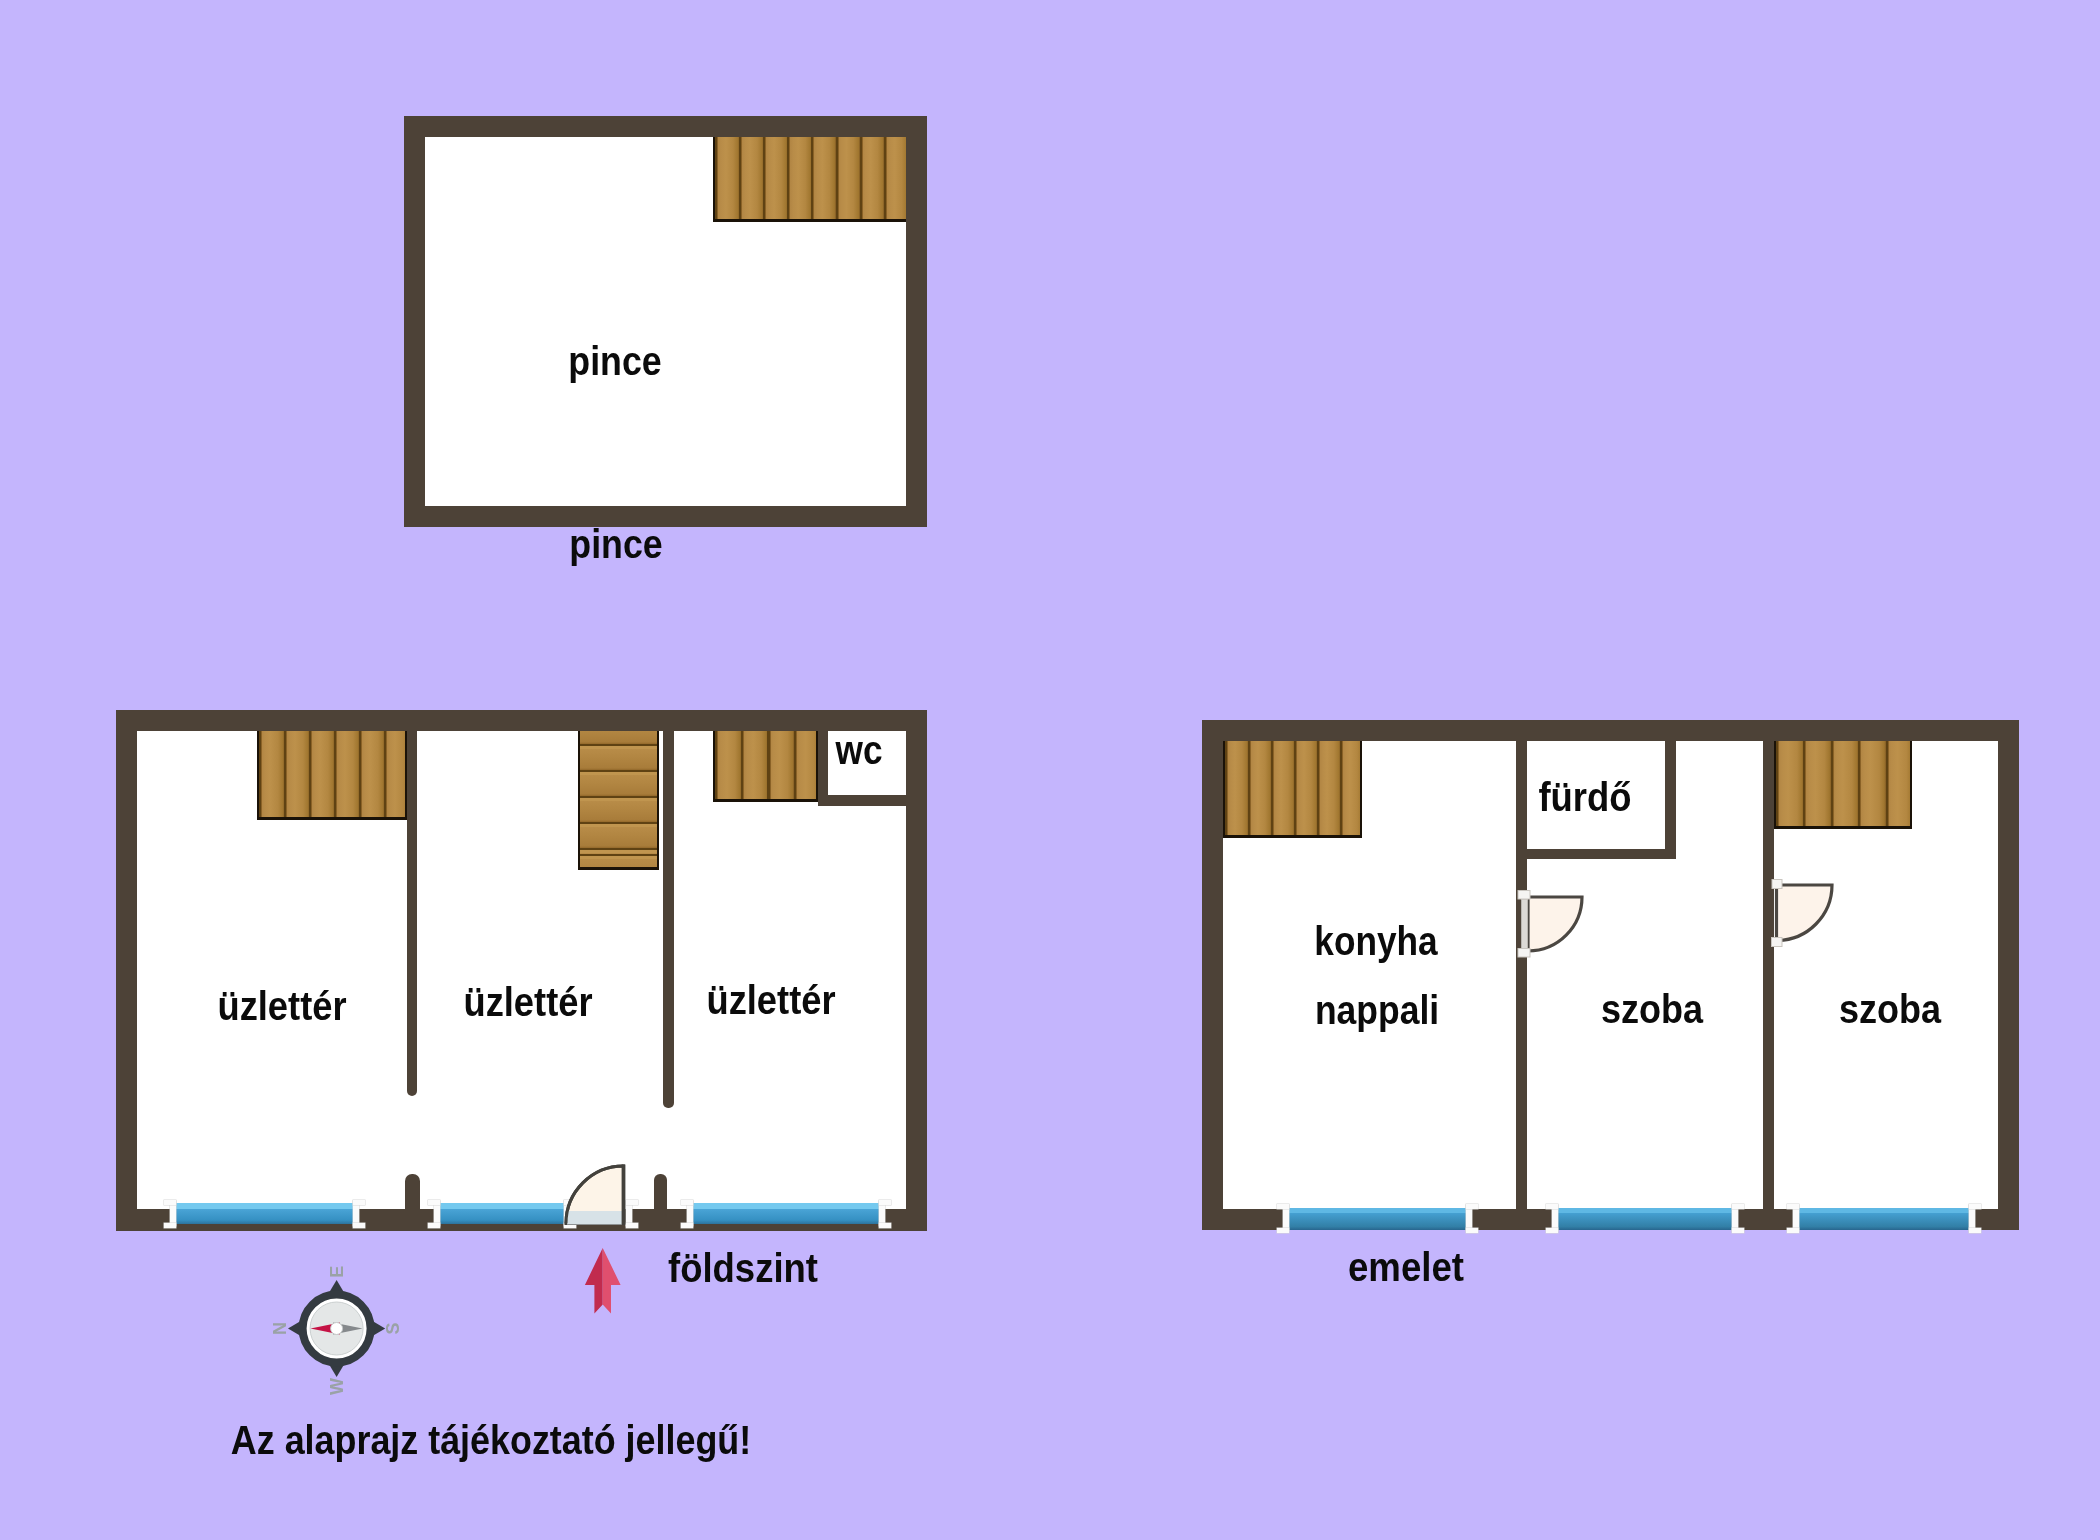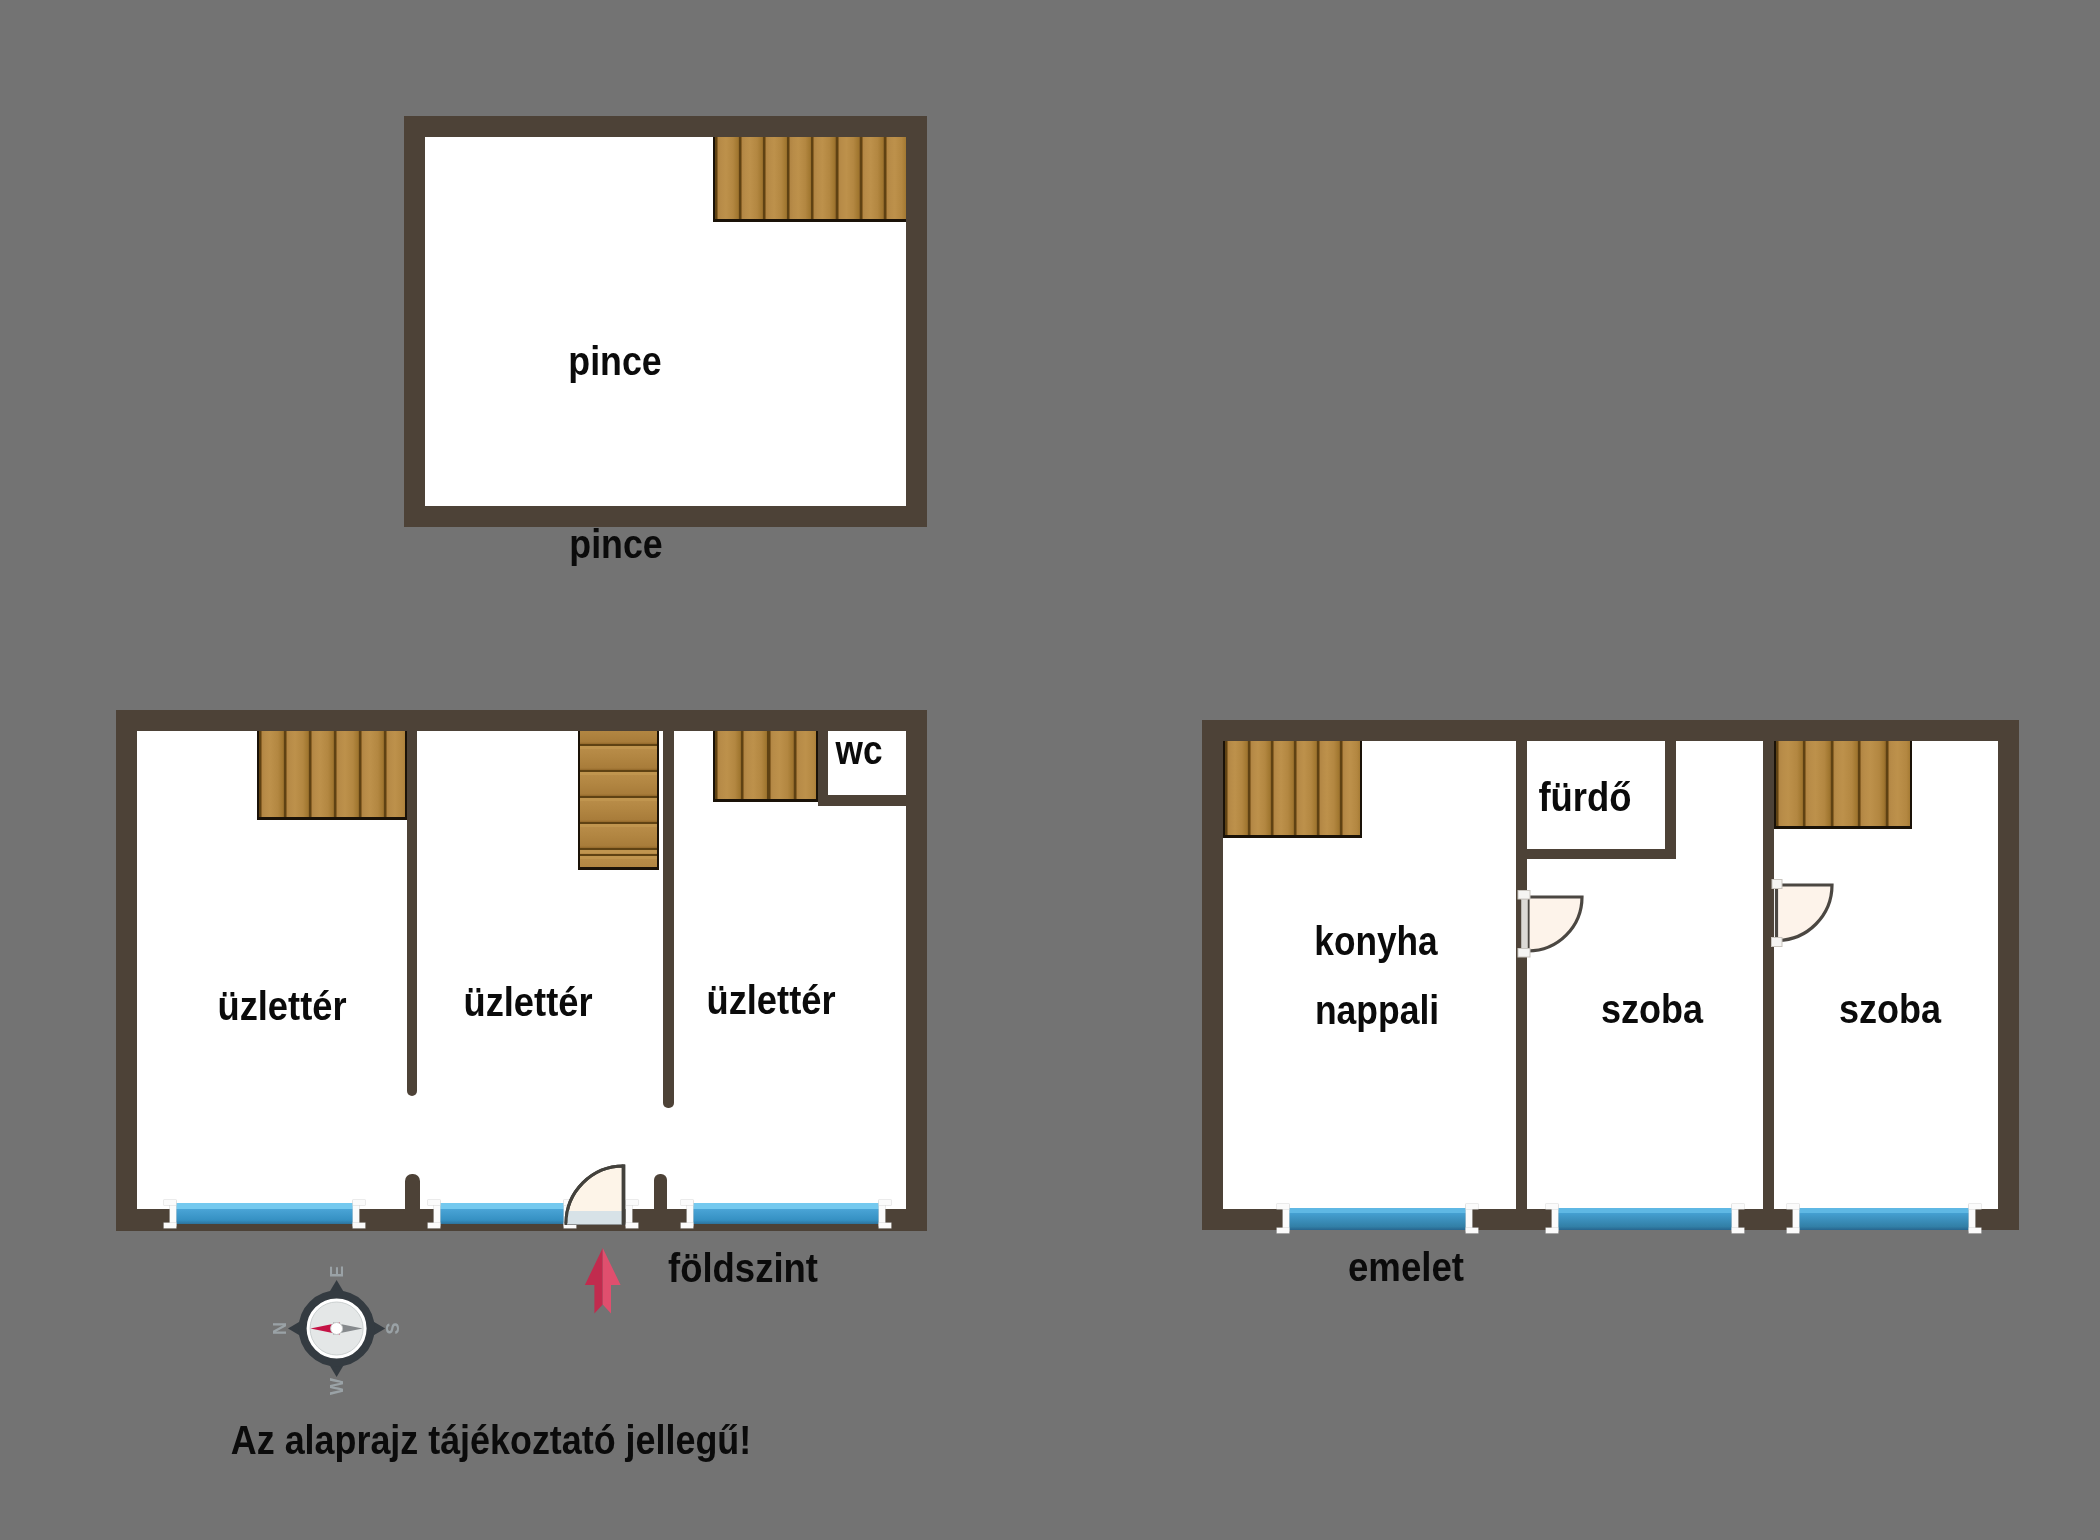--- a/index.html
+++ b/index.html
@@ -1,14 +1,14 @@
 <!DOCTYPE html>
 <html><head><meta charset="utf-8"><style>
 html,body{margin:0;padding:0;background:#ffffff;}
-#c{position:relative;width:2100px;height:1540px;background:#737373;overflow:hidden;font-family:"Liberation Sans",sans-serif;}
+#c{position:relative;width:2100px;height:1540px;background:#c4b5fd;overflow:hidden;font-family:"Liberation Sans",sans-serif;}
 .abs{position:absolute;}
 .wall{position:absolute;background:#4d4237;}
 .lbl{position:absolute;font-weight:bold;color:#0b0b0b;white-space:nowrap;line-height:1;}
 </style></head><body>
 <div id="c">
 
 <div class="wall" style="left:404px;top:116px;width:523px;height:411px;"></div>
 
 <div class="abs" style="left:425px;top:137px;width:481px;height:369px;background:#ffffff;"></div>
 

